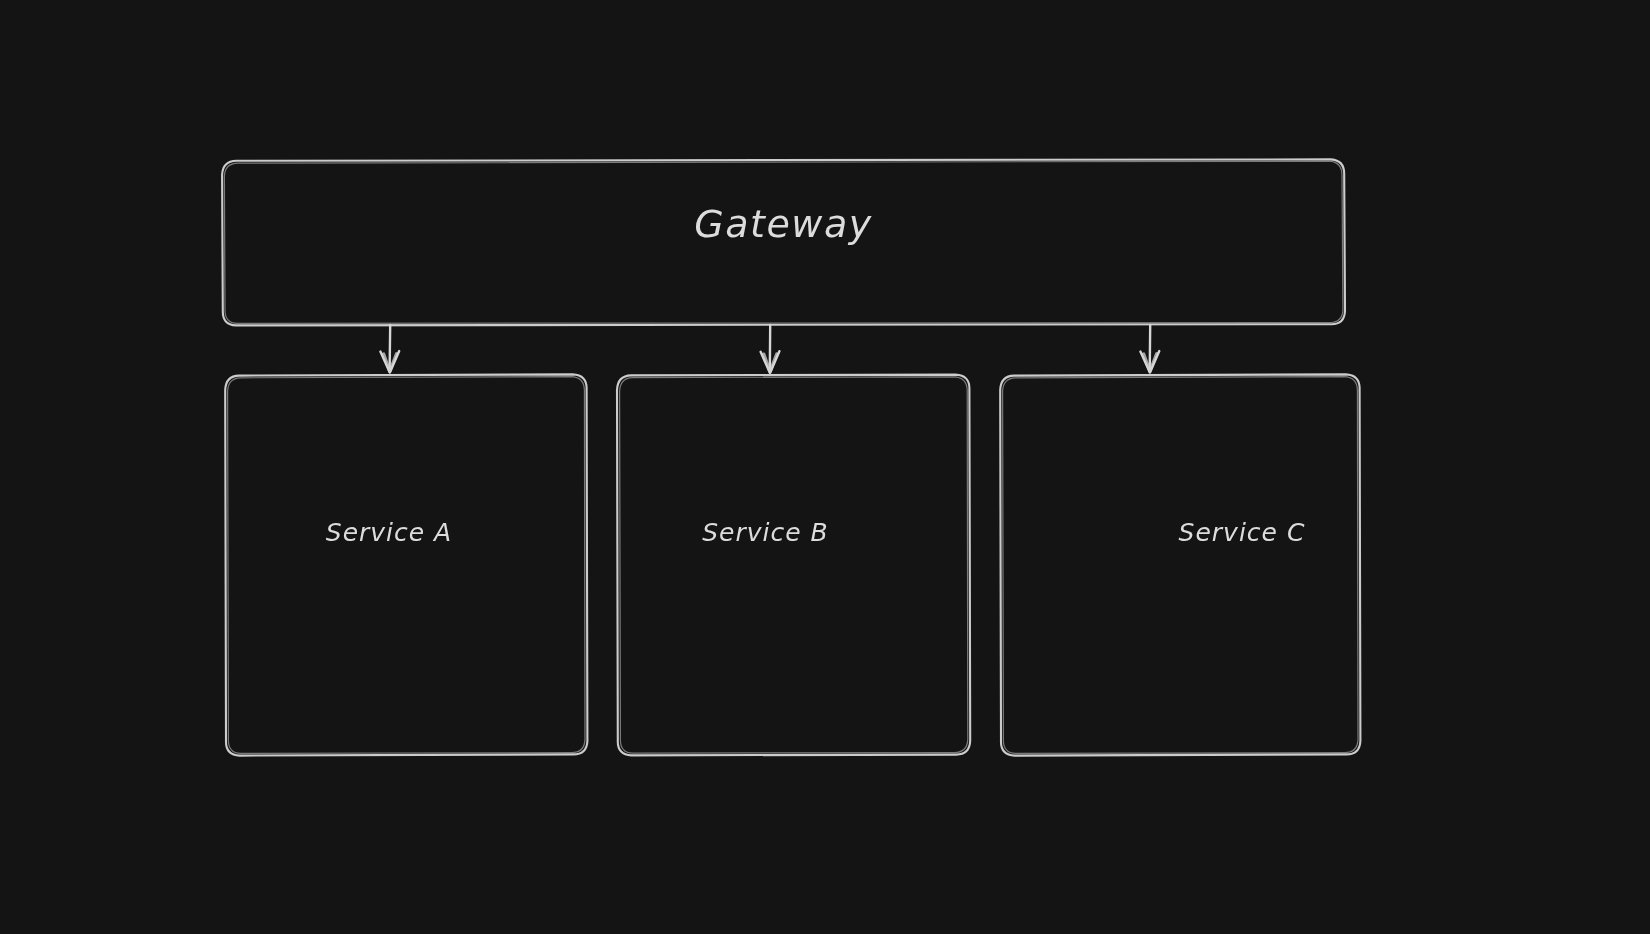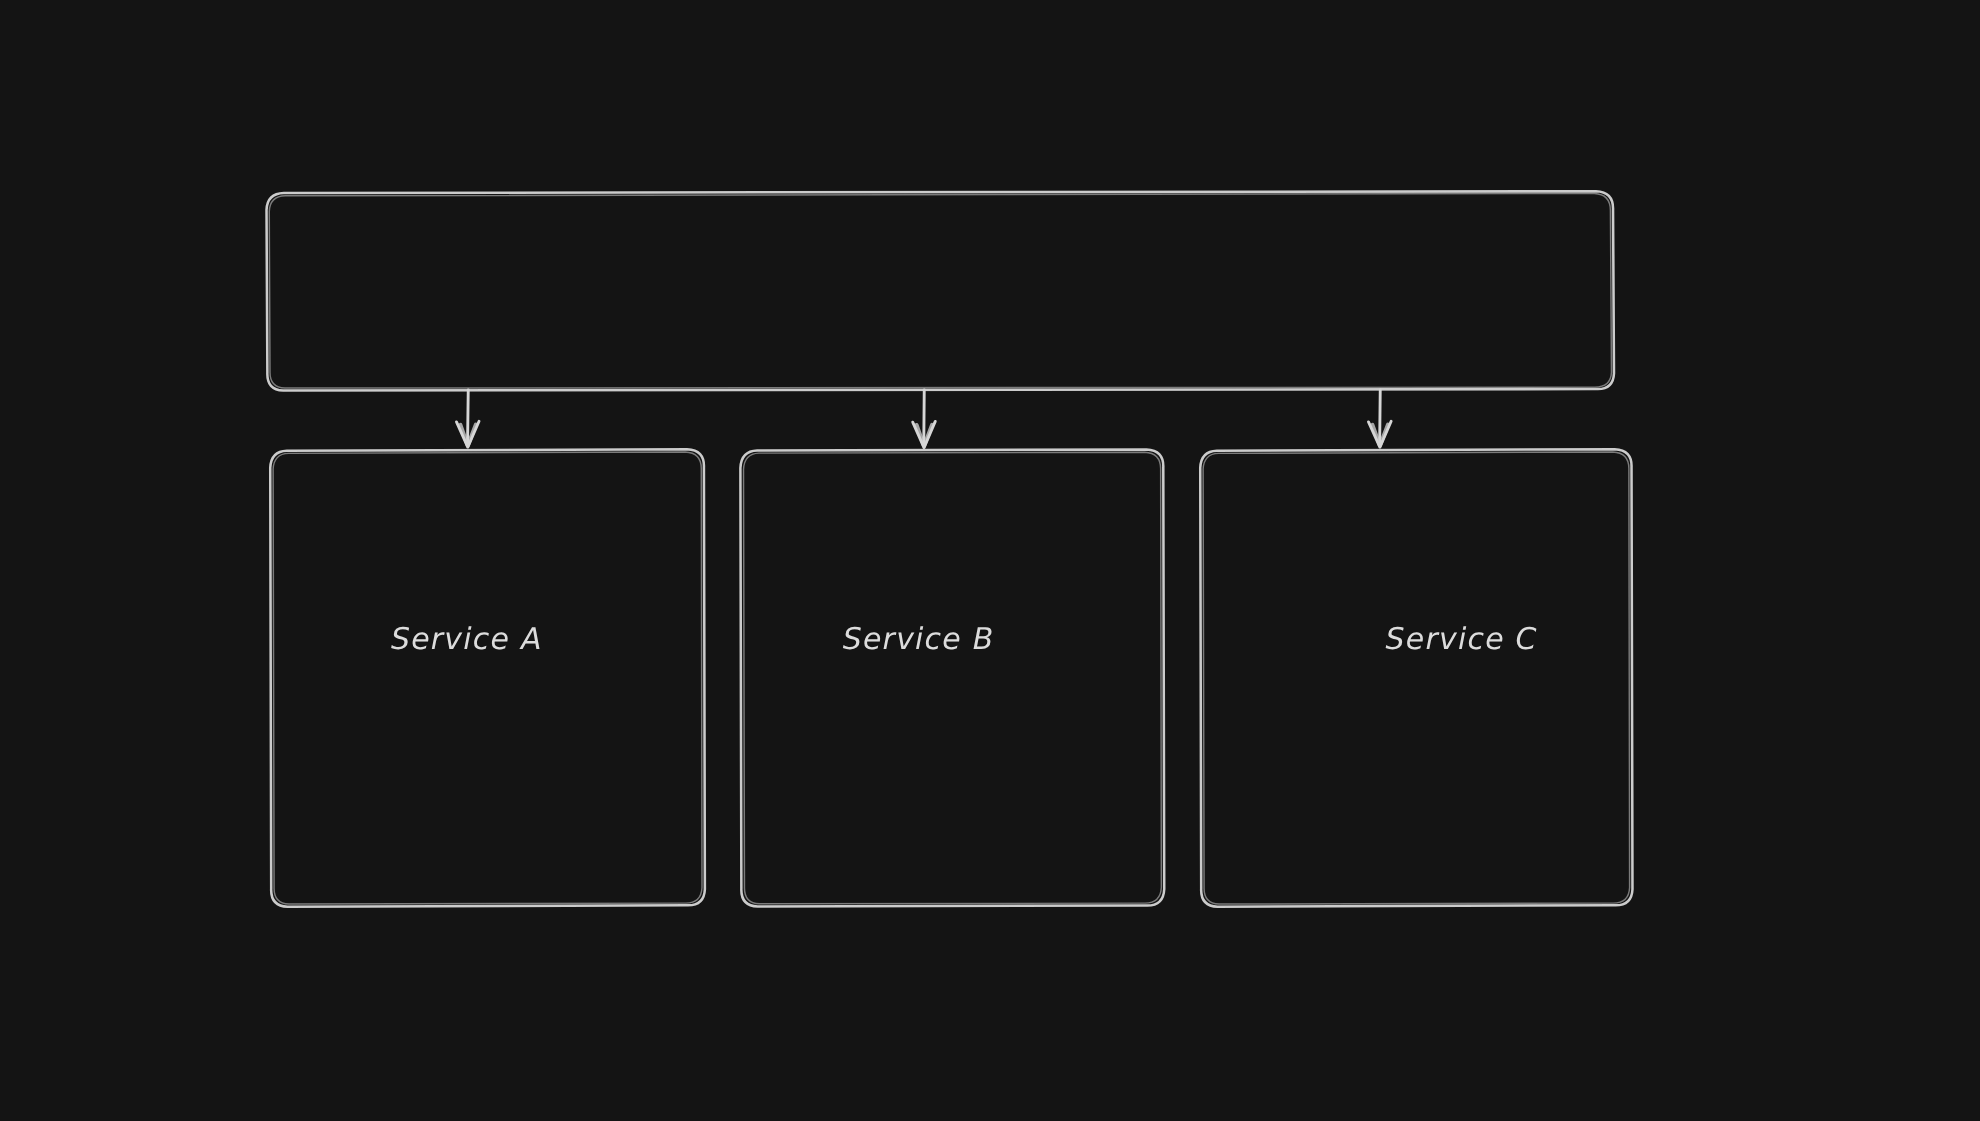--- a/index.html
+++ b/index.html
@@ -49,21 +49,21 @@
     letter-spacing: 1.5px;
   }
   .label-service {
     font-size: 25px;
     line-height: 1;
     top: 520px;
     letter-spacing: 1px;
   }
   .label-svc-a { left: 225px; width: 328px; }
   .label-svc-b { left: 617px; width: 297px; }
-  .label-svc-c { left: 988px; width: 380px; padding-left: 40px; }
+  .label-svc-c { left: 1012px; width: 380px; padding-left: 40px; }
   .hit-area {
     position: absolute;
     background: transparent;
   }
 </style>
 </head>
 <body>
 
 <div id="canvas">
 
@@ -168,20 +168,21 @@
     </g>
 
     <g>
       <path d="M 1150.2 325.0 L 1149.7 371.0" fill="none" stroke="#d6d6d6" stroke-width="2.4" stroke-linecap="round"></path>
       <path d="M 1140.4 351.6 L 1149.9 372.6 L 1159.3 351.0" fill="none" stroke="#d6d6d6" stroke-width="2.4" stroke-linecap="round" stroke-linejoin="round"></path>
       <path d="M 1143.6 354.0 L 1149.9 371.4 L 1156.7 353.8" fill="none" stroke="#d6d6d6" stroke-width="3.4" stroke-linecap="round" stroke-linejoin="round" opacity="0.75"></path>
     </g>
 
   </svg>
 
+  <div class="node-label label-gateway">Gateway</div>
 
   <div class="node-label label-service label-svc-a">Service A</div>
 
   <div class="node-label label-service label-svc-b">Service B</div>
 
   <div class="node-label label-service label-svc-c">Service C</div>
 
   <div class="hit-area" style="left:222px; top:160px; width:1123px; height:165px;"></div>
   <div class="hit-area" style="left:225px; top:375px; width:362px; height:380px;"></div>
   <div class="hit-area" style="left:617px; top:375px; width:353px; height:380px;"></div>

